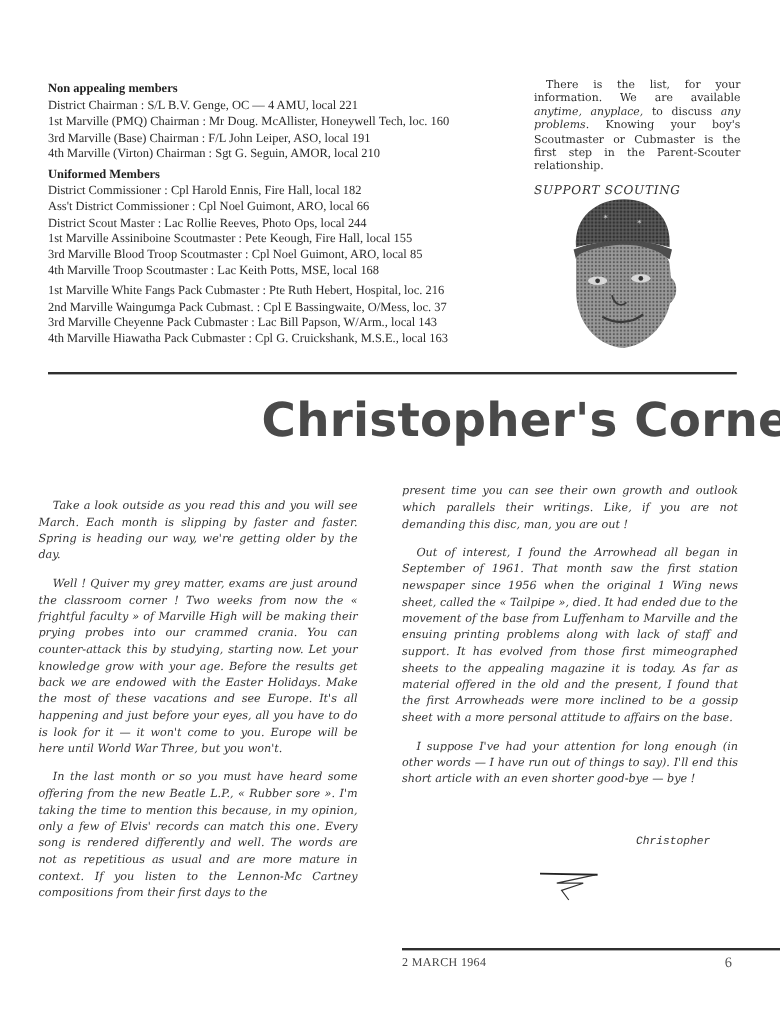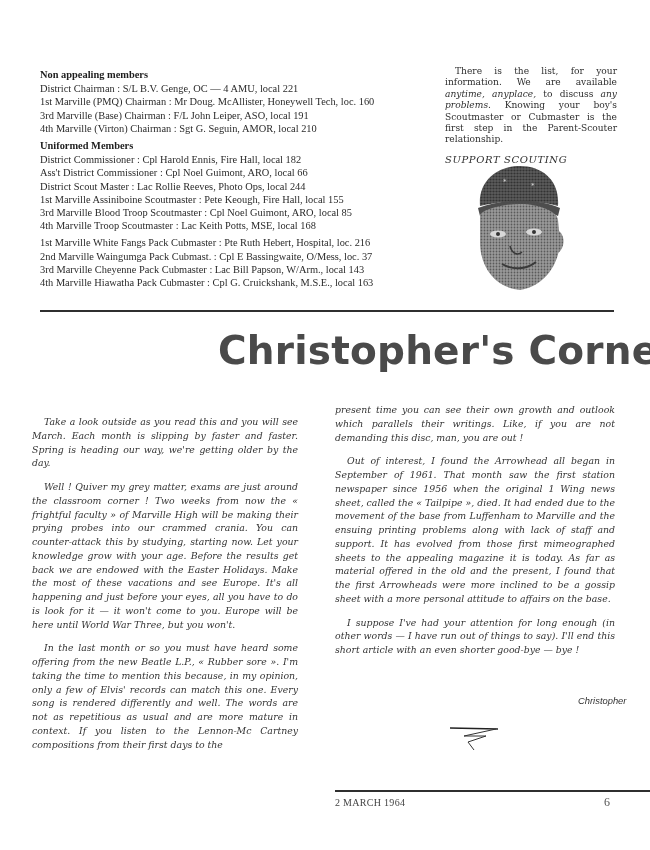--- a/index.html
+++ b/index.html
@@ -24,21 +24,21 @@
     #rule-bottom { left: 335px; top: 790px; width: 315px; }
 
     #title { left: 218px; top: 328px; width: 400px; font-family: "DejaVu Sans", sans-serif; font-weight: bold; font-size: 39px; letter-spacing: 0.2px; color: #4a4a4a; white-space: nowrap; text-align: right; }
 
     .col { font-family: "DejaVu Serif", serif; font-style: italic; font-size: 9.35px; line-height: 13.75px; color: #333; text-align: justify; }
     .col .p { text-indent: 12px; margin: 0 0 10px 0; }
     .col .p.cont { text-indent: 0; }
     #col-left { left: 32px; top: 403px; width: 266px; margin-top: 12px; }
     #col-right { left: 335px; top: 403px; width: 280px; }
 
-    #signature-name { left: 530px; top: 695px; font-family: Liberation Sans, sans-serif; font-style: italic; font-size: 9.4px; color: #333; margin-left: 48px; }
+    #signature-name { left: 530px; top: 695px; font-family: Liberation Mono, monospace; font-style: italic; font-size: 9.4px; color: #333; }
     #scribble { left: 448px; top: 726px; width: 52px; height: 26px; }
 
     #footer-date { left: 335px; top: 797px; font-family: "Liberation Serif", serif; font-size: 10px; color: #444; letter-spacing: 0.3px; }
     #footer-page { left: 604px; top: 795px; font-family: "Liberation Serif", serif; font-size: 12px; color: #555; }
   </style>
 </head>
 <body>
 
 <div id="roster" class="abs">
   <div class="grp">

